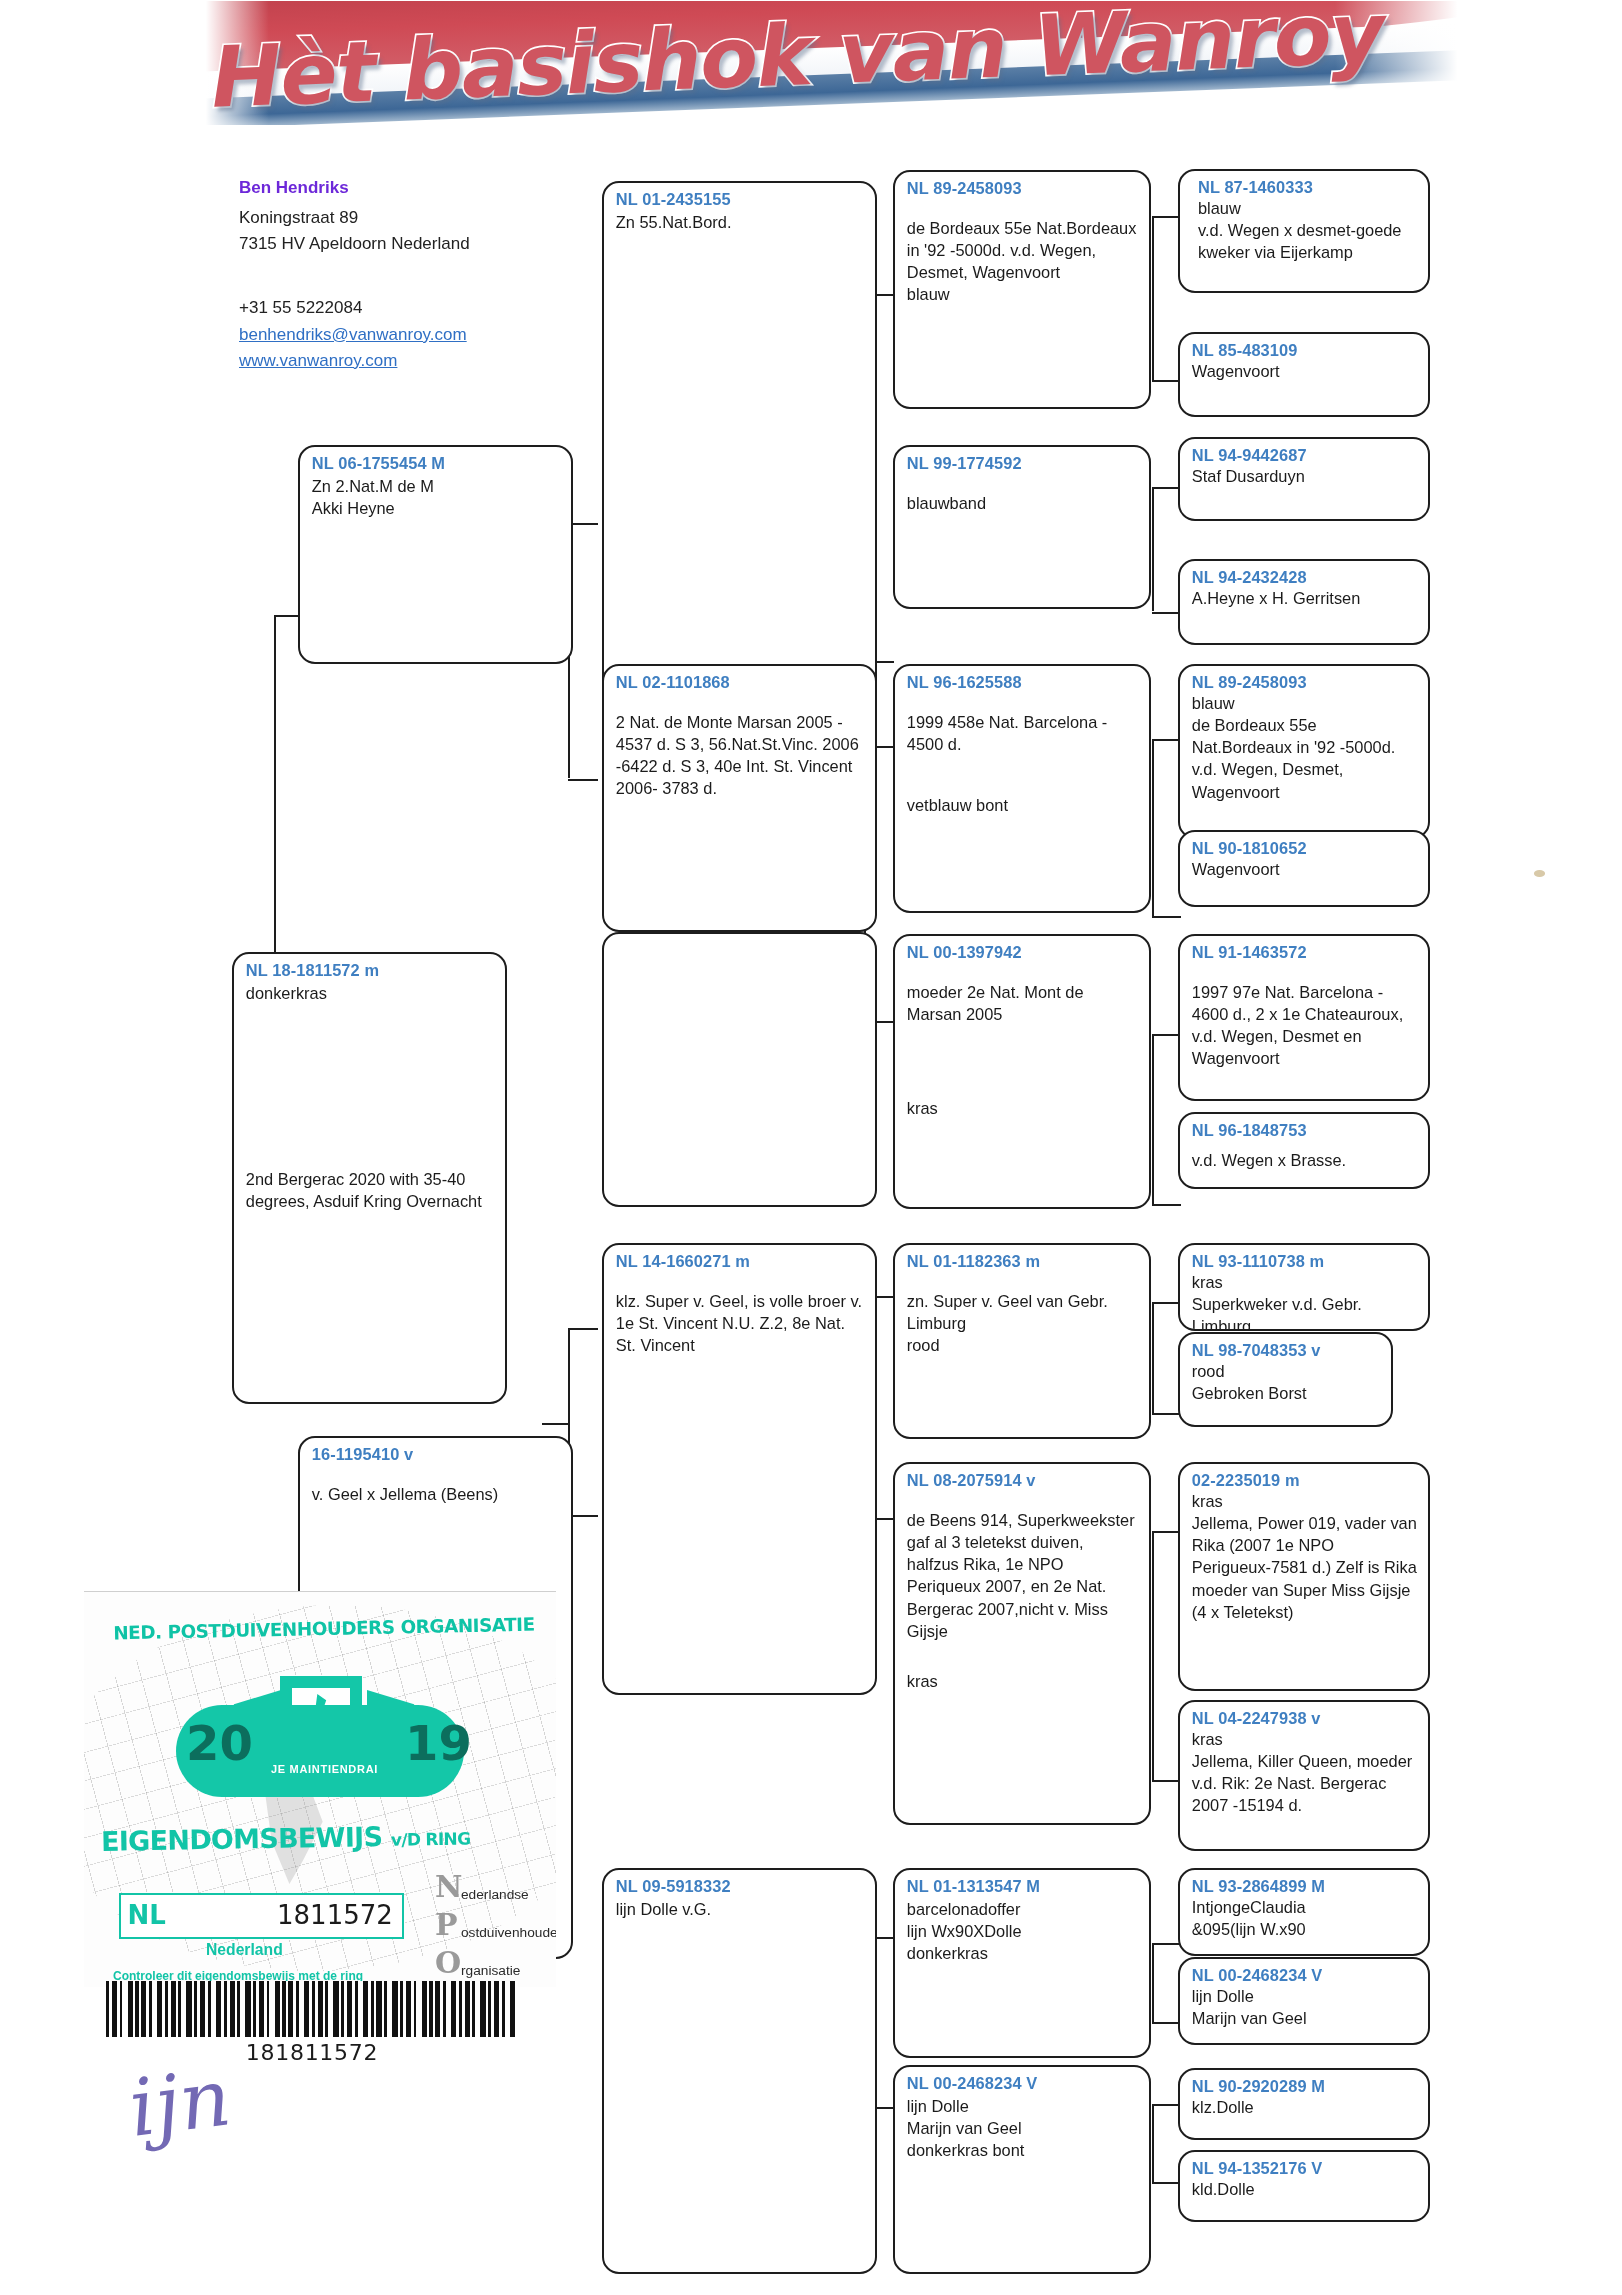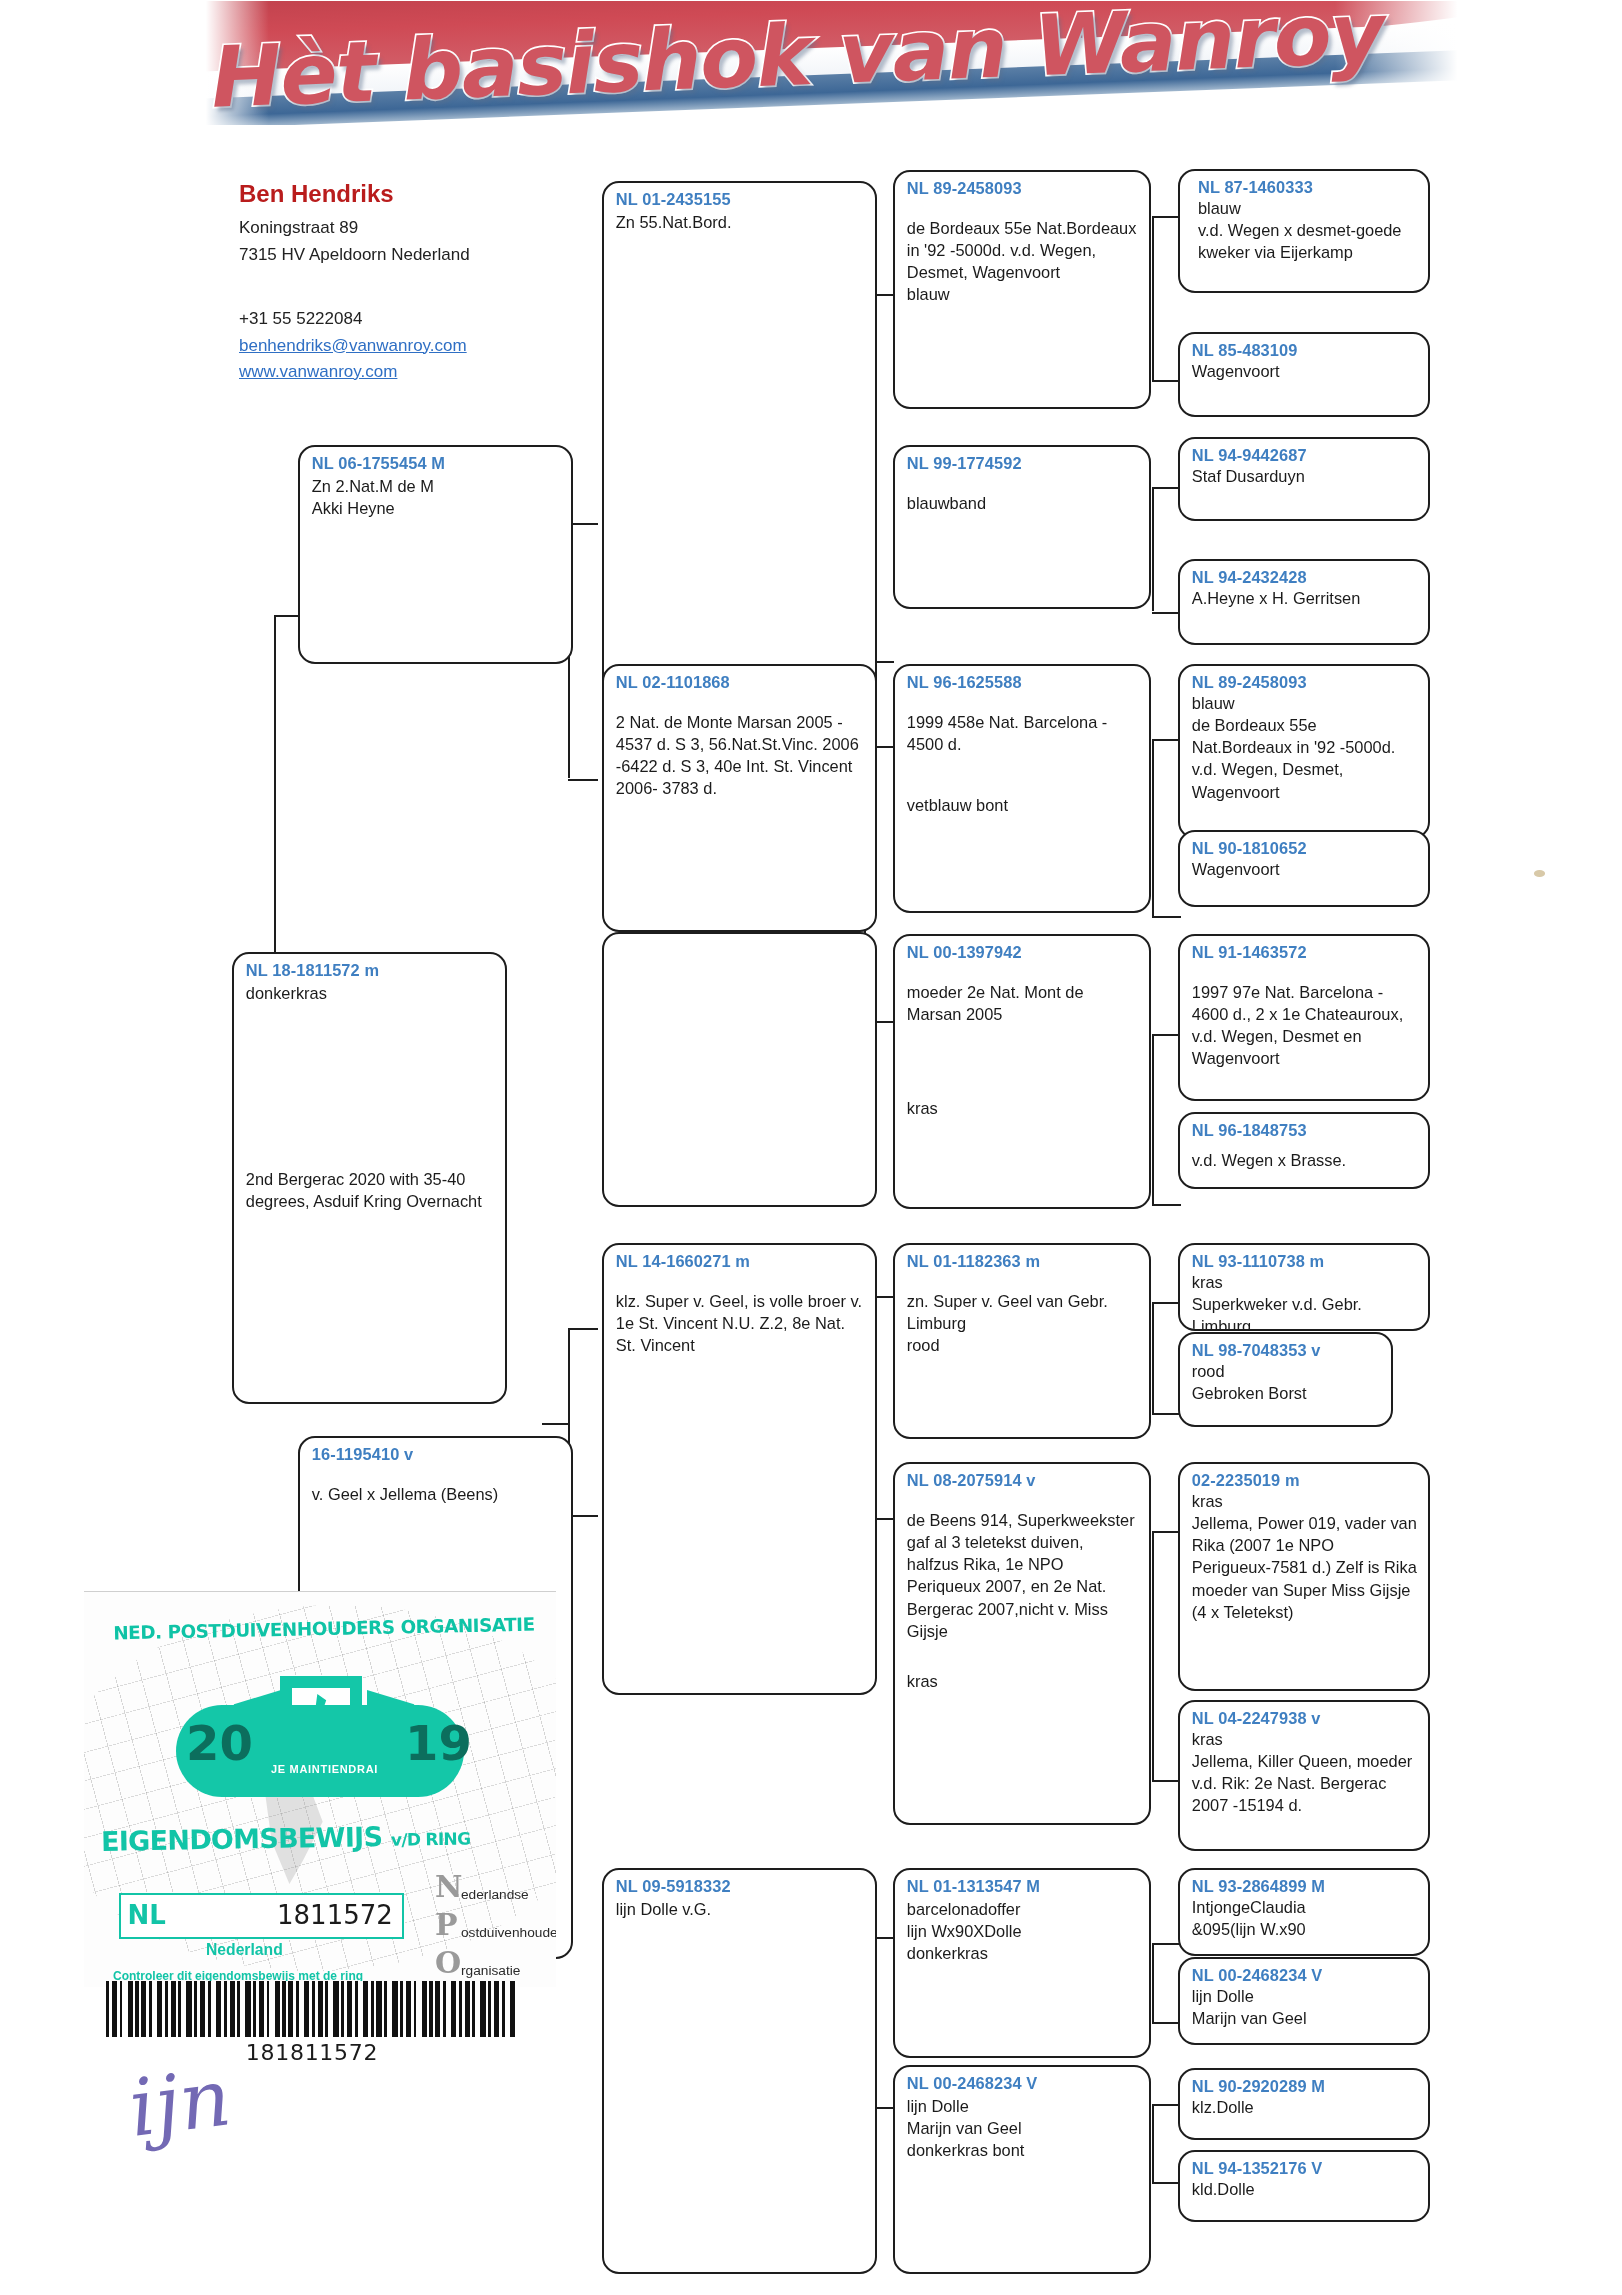--- a/index.html
+++ b/index.html
@@ -49,21 +49,21 @@
     letter-spacing:-1.3px;
     color:#cf5560;
     -webkit-text-stroke:3.3px #ffffff;
     paint-order:stroke fill;
     text-shadow:3.3px 4.6px 3.9px rgba(90,110,140,.45);
     transform:rotate(-2.2deg);
     white-space:nowrap;
   }
   
   #owner{position:absolute;left:239px;top:175px;width:308px;line-height:1.55;}
-  #owner .name{font-size:24px;font-weight:bold;color:#b91c1c;margin-bottom:3.3px;}
+  #owner .name{font-size:17px;font-weight:bold;color:#6d28d9;margin-bottom:3.3px;}
   #owner .line{font-size:17px;color:#222;}
   #owner .gap{height:38px;}
   #owner .link{font-size:17px;color:#2f6fc4;text-decoration:underline;display:block;}
   
   .node{
     position:absolute;box-sizing:border-box;
     border:2.3px solid #1d1d1d;border-radius:17px;background:#fff;
     padding:6.5px 10.5px 5.2px 11.8px;overflow:hidden;
   }
   .node .ring{

